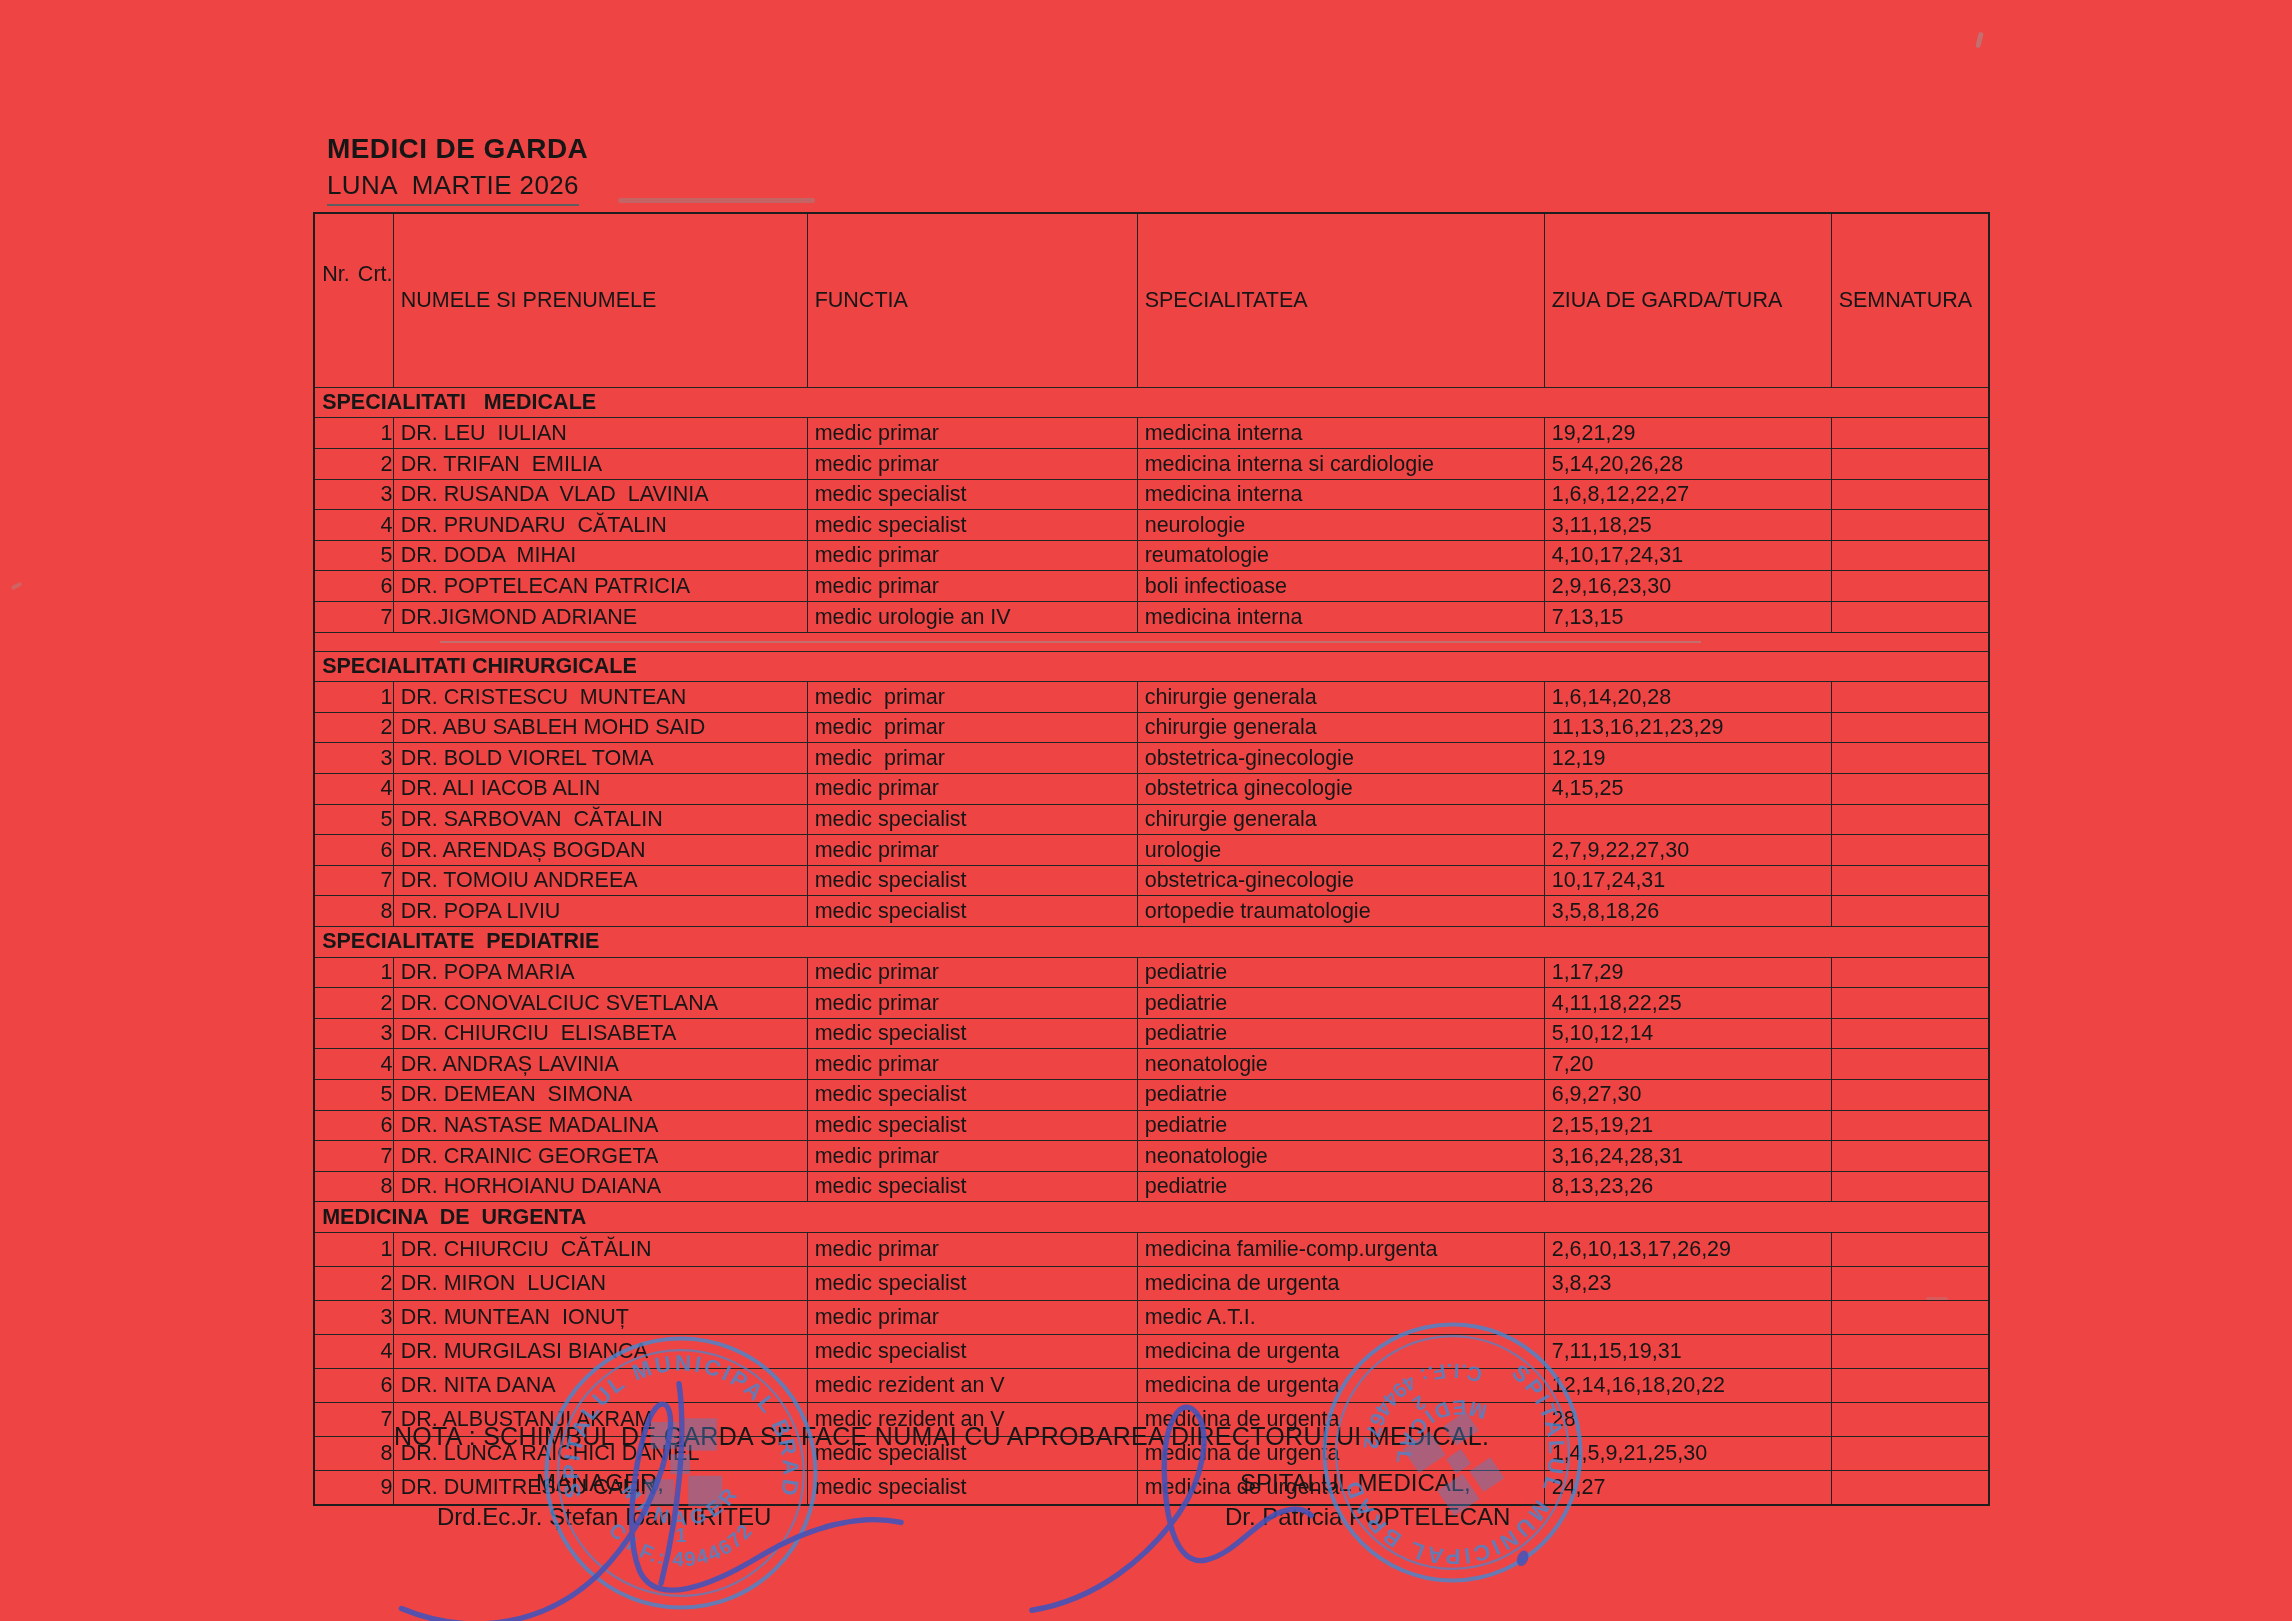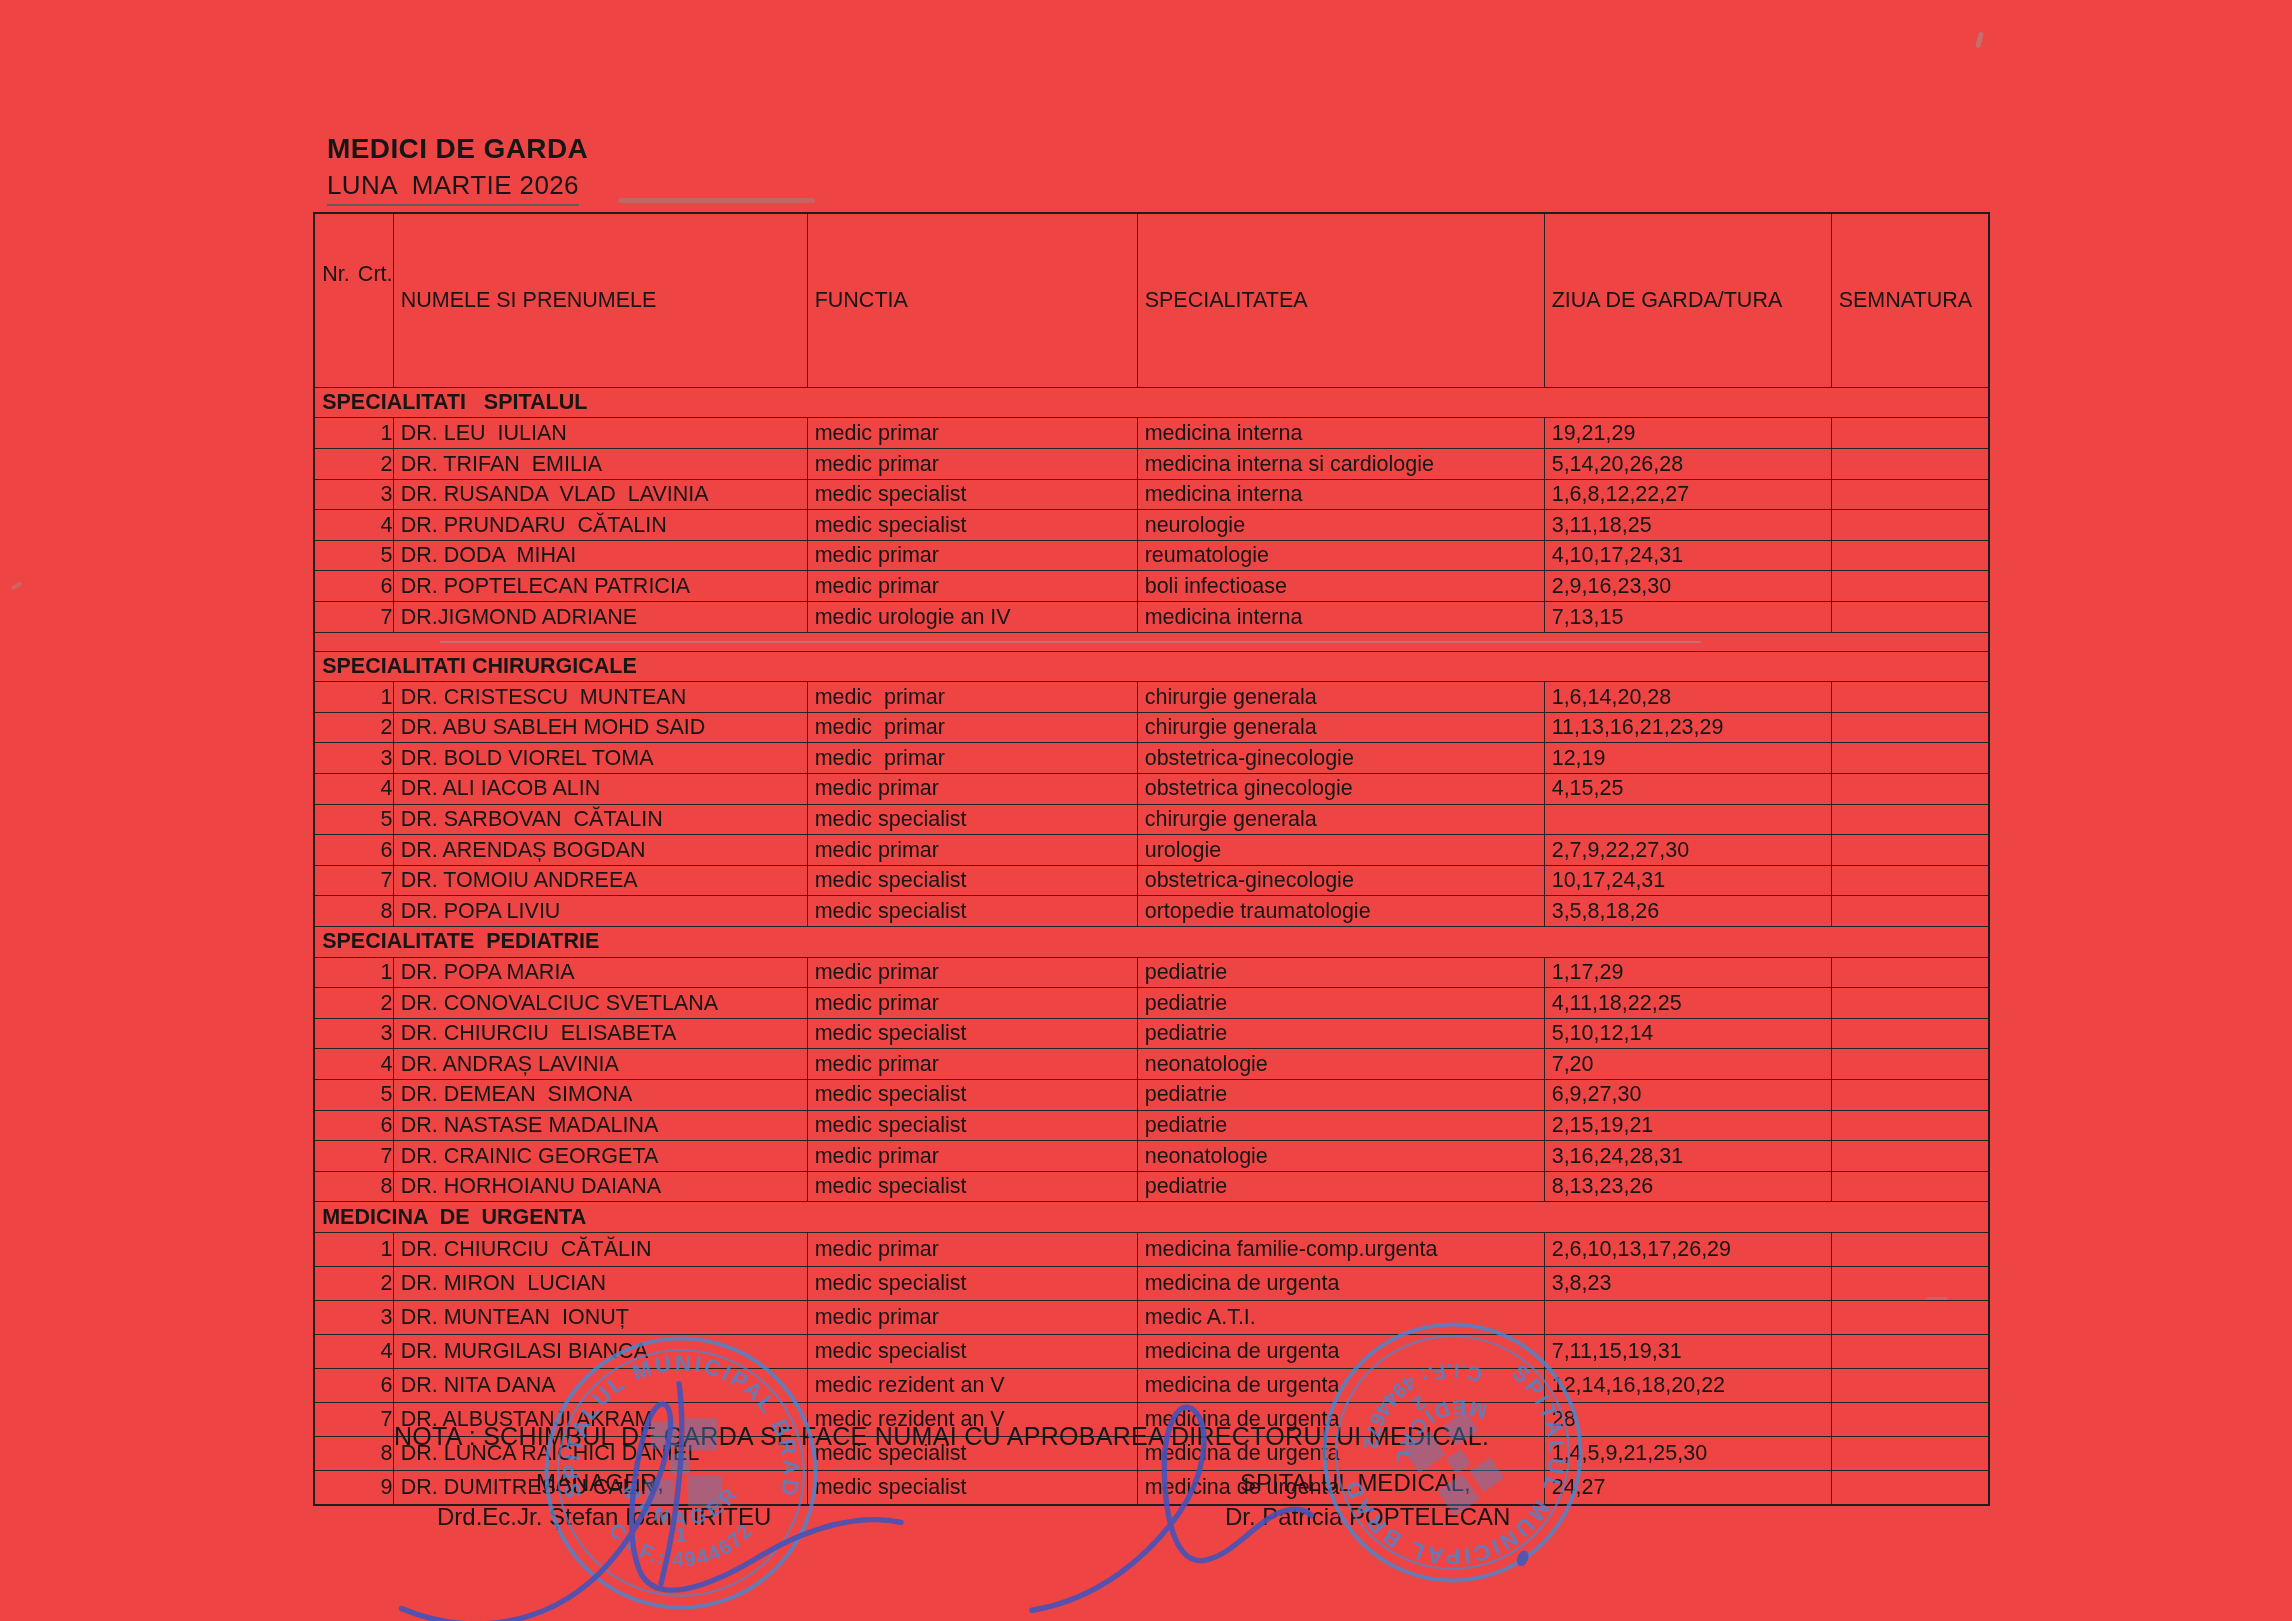--- a/index.html
+++ b/index.html
@@ -93,21 +93,21 @@
         </th>
         <th>NUMELE SI PRENUMELE</th>
         <th>FUNCTIA</th>
         <th>SPECIALITATEA</th>
         <th>ZIUA DE GARDA/TURA</th>
         <th>SEMNATURA</th>
       </tr>
     </thead>
     <tbody>
         <tr class="band-row">
-          <td colspan="6">SPECIALITATI   SPITALUL</td>
+          <td colspan="6">SPECIALITATI   MEDICALE</td>
         </tr>
         <tr class="data-row sec-0">
           <td class="c-nr">1</td>
           <td class="c-name">DR. LEU  IULIAN</td>
           <td class="c-func">medic primar</td>
           <td class="c-spec">medicina interna</td>
           <td class="c-days">19,21,29</td>
           <td class="c-sign"></td>
         </tr>
         <tr class="data-row sec-0">

